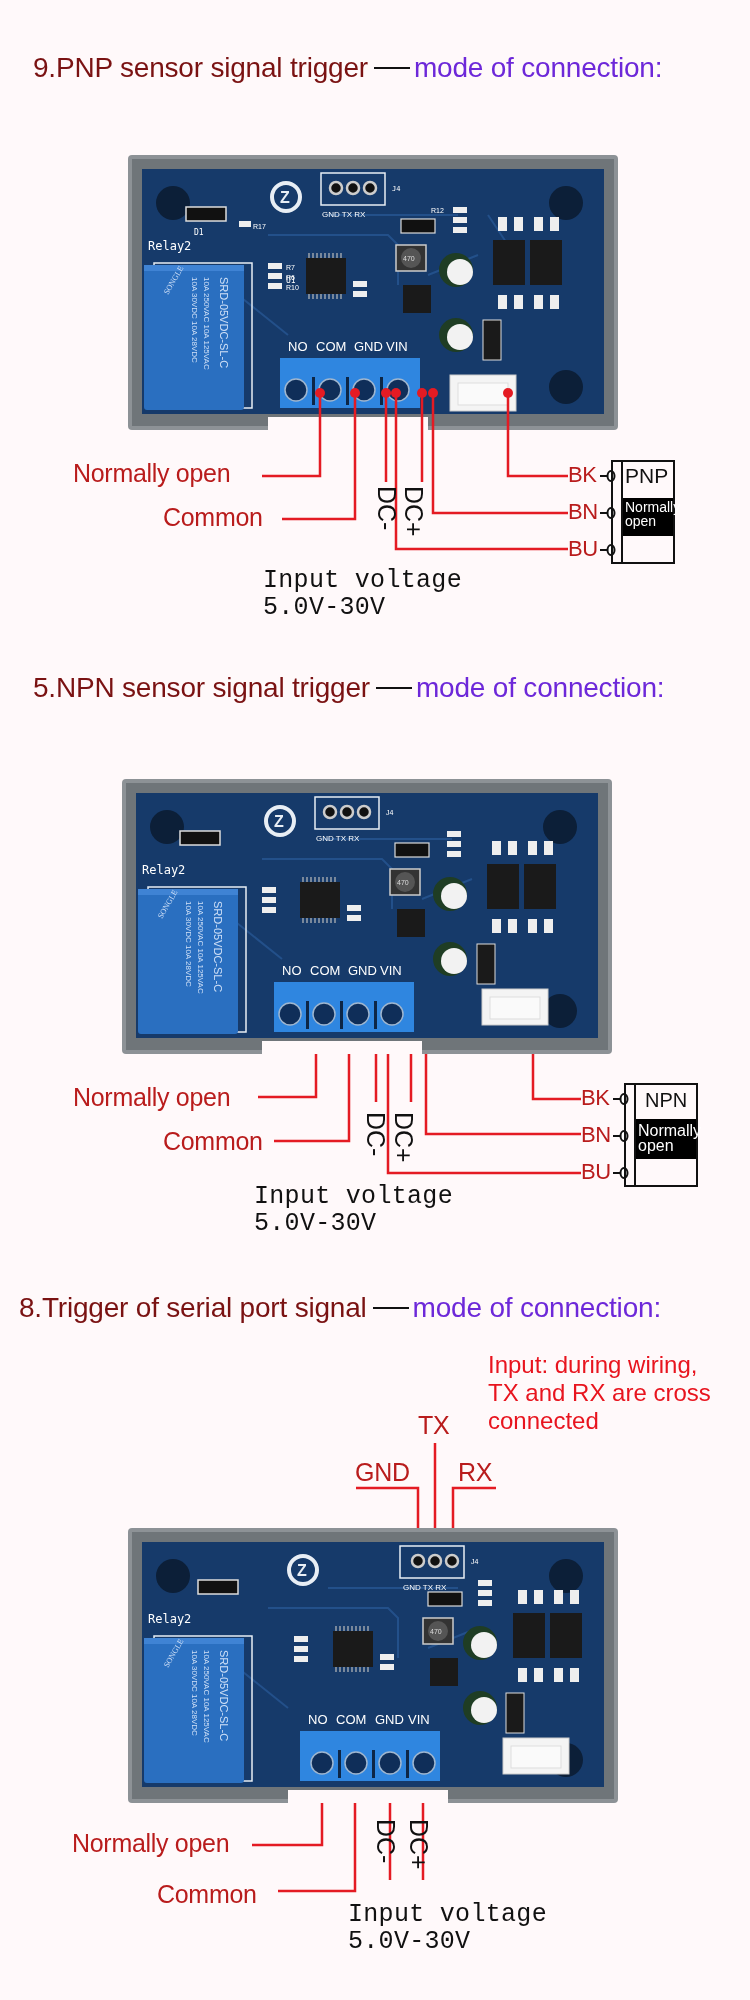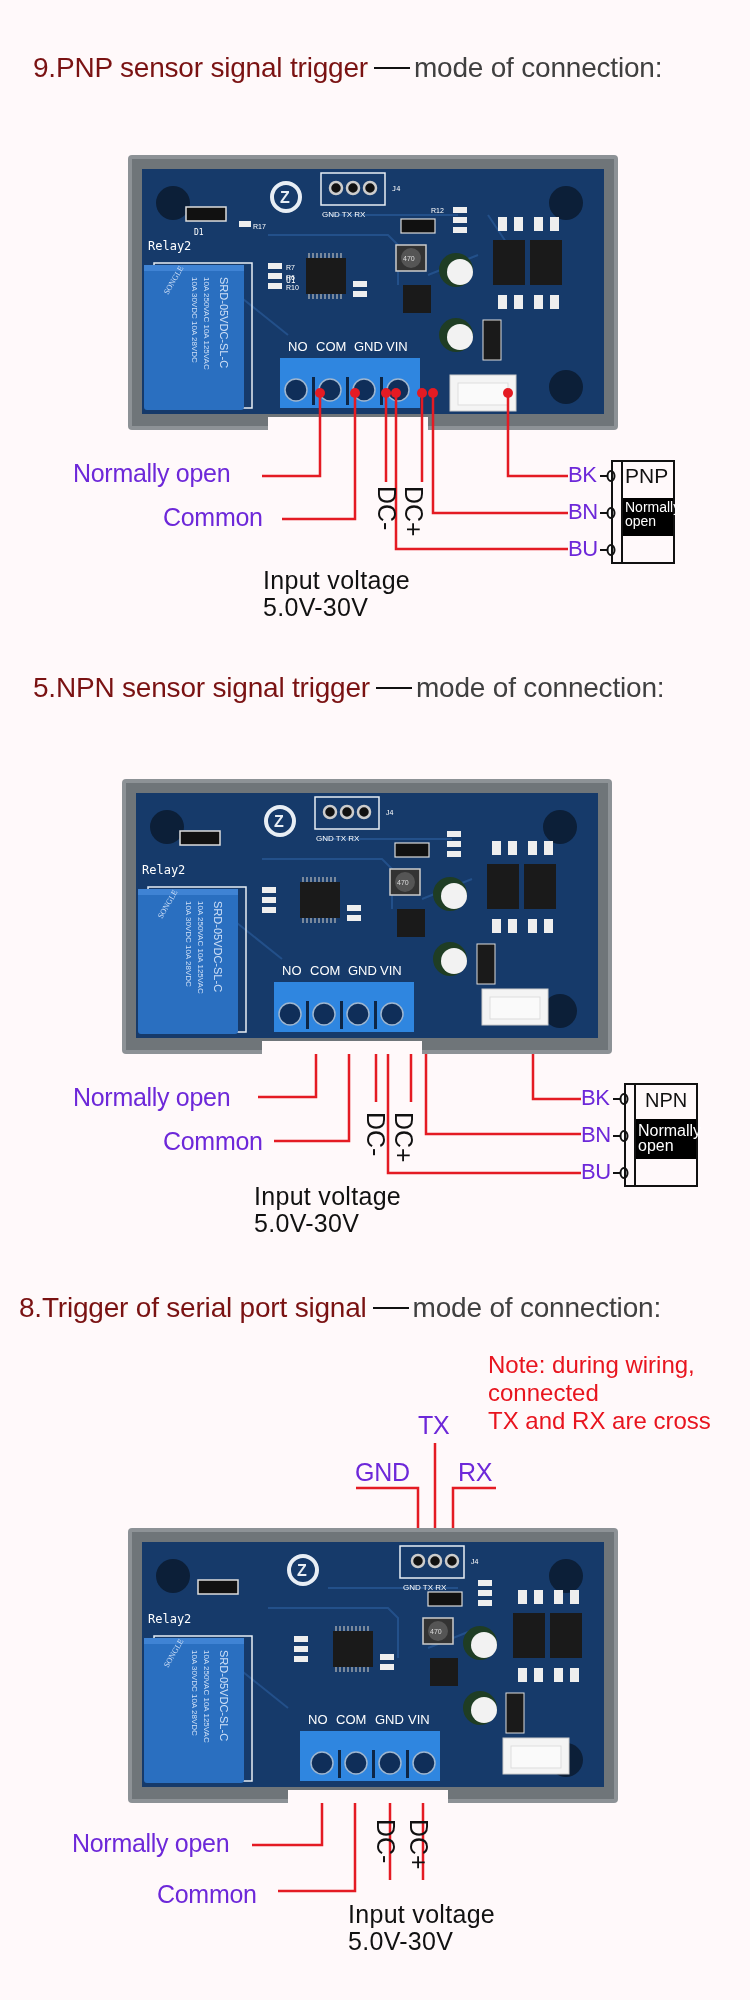--- a/index.html
+++ b/index.html
@@ -2,24 +2,24 @@
 <html><head>
 <meta charset="utf-8">
 <style>
   html, body { margin:0; padding:0; }
   body { width:750px; height:2000px; background:#fff9fa; position:relative; overflow:hidden;
          font-family:"Liberation Sans", sans-serif; color:#111; }
   .abs { position:absolute; }
   .title { position:absolute; font-size:28px; white-space:nowrap; letter-spacing:-0.2px; }
   .title .hl { color:#7a1212; }
   .title .dash { display:inline-block; width:36px; height:2px; background:#111; vertical-align:middle; margin:0 4px 0 6px; position:relative; top:-2px; }
-  .title .rest { color:#404040; }
-  .lbl { position:absolute; font-size:25px; white-space:nowrap; color:#6d28d9; letter-spacing:-0.3px; }
+  .title .rest { color:#6d28d9; }
+  .lbl { position:absolute; font-size:25px; white-space:nowrap; color:#b91c1c; letter-spacing:-0.3px; }
   .vlbl { position:absolute; font-size:25px; white-space:nowrap; color:#111; transform:rotate(90deg); transform-origin:left top; }
-  .voltage { position:absolute; font-size:25px; line-height:27px; color:#111; letter-spacing:0.3px; }
+  .voltage { position:absolute; font-size:25px; line-height:27px; color:#111; letter-spacing:0.3px;font-family:Liberation Mono, monospace; }
   .note { position:absolute; font-size:24px; line-height:28px; color:#e8141e; }
   svg.overlay { position:absolute; left:0; top:0; }
   
   .board { position:absolute; width:490px; height:275px; }
   .board svg { width:100%; height:100%; display:block; }
 </style>
 </head>
 <body>
 
 <div class="title" style="left:33px; top:52px;">
@@ -350,23 +350,23 @@
     <div>Normally</div>
     <div>open</div>
   </div>
 </div>
 
 <div class="title" style="left:19px; top:1292px;">
   <span class="hl">8.Trigger of serial port signal</span><span class="dash"></span><span class="rest">mode of connection:</span>
 </div>
 
 <div class="note" style="left:488px; top:1351px;">
-  <div>Note: during wiring,</div>
+  <div>Input: during wiring,</div>
+  <div>TX and RX are cross</div>
   <div>connected</div>
-  <div>TX and RX are cross</div>
 </div>
 
 <div class="lbl" style="left:418px; top:1411px;">TX</div>
 <div class="lbl" style="left:355px; top:1458px;">GND</div>
 <div class="lbl" style="left:458px; top:1458px;">RX</div>
 
 <div class="board" style="left:128px; top:1528px;">
   <svg viewBox="0 0 490 275">
     <rect x="0" y="0" width="490" height="275" rx="4" fill="#8d9296"></rect>
     <rect x="4" y="4" width="482" height="267" fill="#6f7579"></rect>

